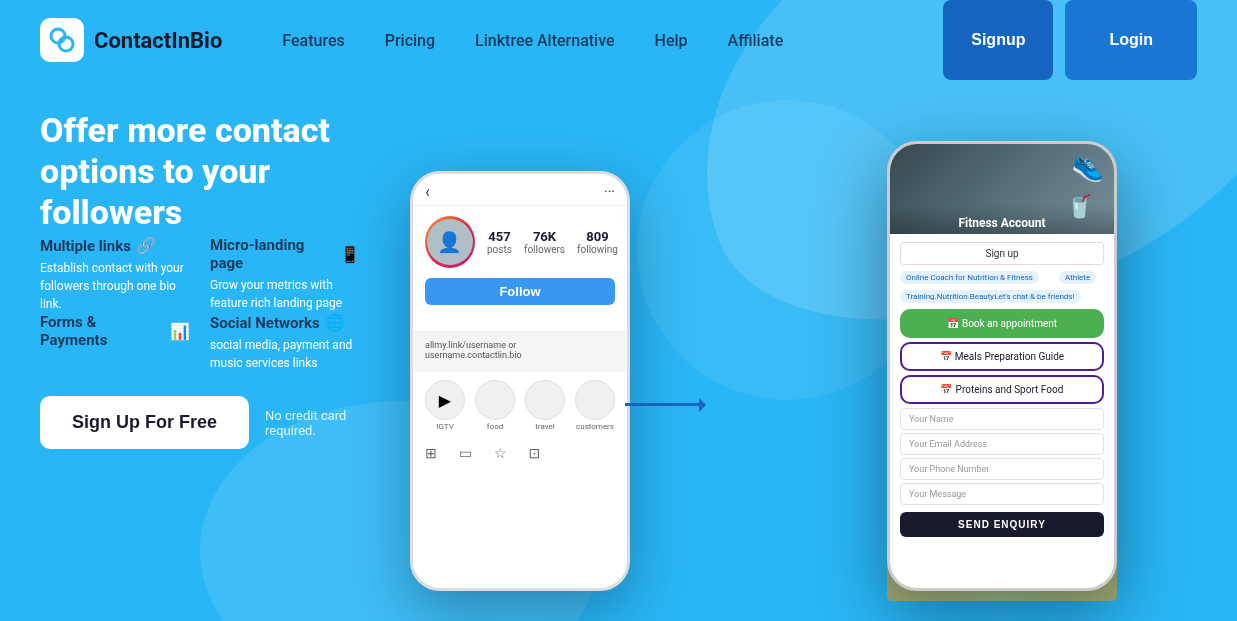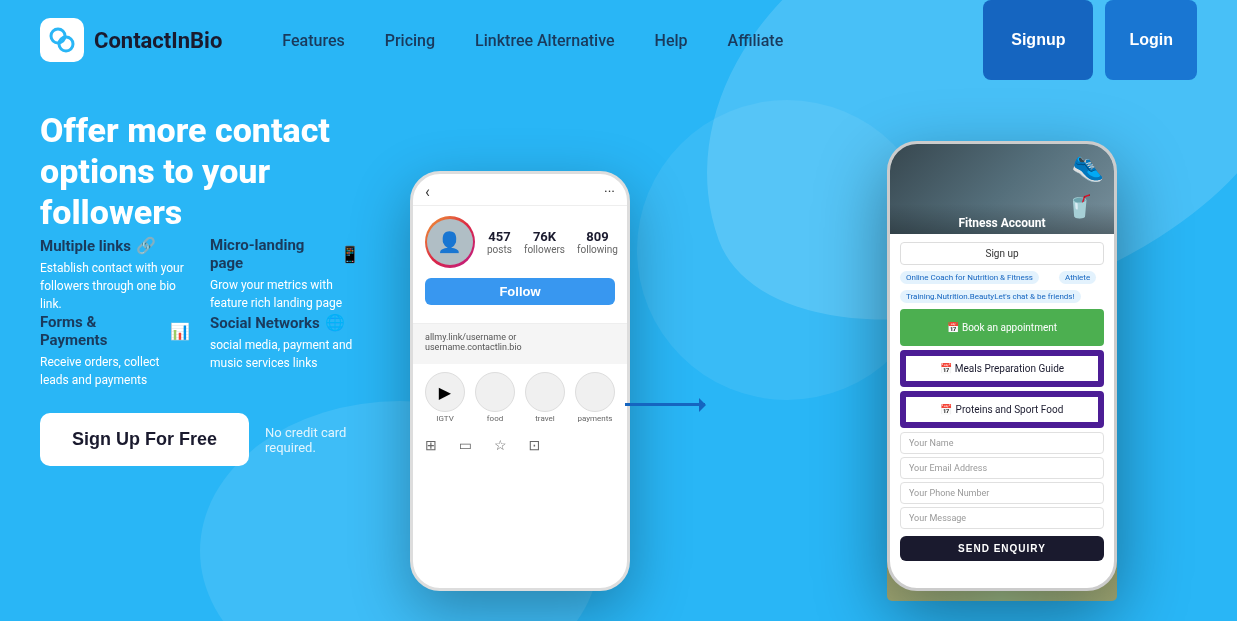--- a/index.html
+++ b/index.html
@@ -90,21 +90,21 @@
       padding: 12px 28px;
       border-radius: 8px;
       font-size: 16px;
       font-weight: 600;
       cursor: pointer;
     }
     .btn-login {
       background: #1976d2;
       color: white;
       border: none;
-      padding: 12px 24px;
+      padding: 12px 44px;
       border-radius: 8px;
       font-size: 16px;
       font-weight: 600;
       cursor: pointer;
     }
 
     
     .main {
       position: relative;
       z-index: 5;
@@ -263,21 +263,21 @@
     .follow-btn {
       background: #3897f0;
       color: white;
       border: none;
       width: 100%;
       padding: 6px;
       border-radius: 6px;
       font-size: 13px;
       font-weight: 600;
       cursor: pointer;
-      margin-bottom: 8px;
+      margin-bottom: 16px;
     }
 
     .bio-link-section {
       padding: 8px 12px;
       background: #f5f5f5;
     }
     .bio-link-text {
       font-size: 9px;
       color: #555;
       display: block;
@@ -397,24 +397,24 @@
     }
     .tag {
       background: #e3f2fd;
       color: #1565c0;
       font-size: 8px;
       padding: 2px 6px;
       border-radius: 10px;
     }
     .action-btn {
       background: white;
-      border: 6px solid #4c1d95;
+      border: 2px solid #4c1d95;
       width: 100%;
       padding: 7px 8px;
-      border-radius: 4px;
+      border-radius: 10px;
       font-size: 10px;
       text-align: left;
       color: #1a1a2e;
       margin-bottom: 4px;
       display: flex;
       align-items: center;
       justify-content: center;
       gap: 4px;
     }
     .action-btn.green-btn {
@@ -531,21 +531,20 @@
           <span>Micro-landing page</span>
           <span class="feature-icon">📱</span>
         </div>
         <p class="feature-desc">Grow your metrics with feature rich landing page</p>
       </div>
       <div class="feature-item">
         <div class="feature-title">
           <span>Forms &amp; Payments</span>
           <span class="feature-icon">📊</span>
         </div>
-        <p class="feature-desc">Receive orders, collect leads and payments</p>
       </div>
       <div class="feature-item">
         <div class="feature-title">
           <span>Social Networks</span>
           <span class="feature-icon">🌐</span>
         </div>
         <p class="feature-desc">social media, payment and music services links</p>
       </div>
     </div>
 
@@ -598,21 +597,21 @@
         <div class="highlight-item">
           <div class="highlight-circle"></div>
           <span class="highlight-label">food</span>
         </div>
         <div class="highlight-item">
           <div class="highlight-circle"></div>
           <span class="highlight-label">travel</span>
         </div>
         <div class="highlight-item">
           <div class="highlight-circle"></div>
-          <span class="highlight-label">payments</span>
+          <span class="highlight-label">customers</span>
         </div>
       </div>
 
       <div class="grid-icons">
         <span class="grid-icon">⊞</span>
         <span class="grid-icon">▭</span>
         <span class="grid-icon">☆</span>
         <span class="grid-icon">⊡</span>
       </div>
     </div>

